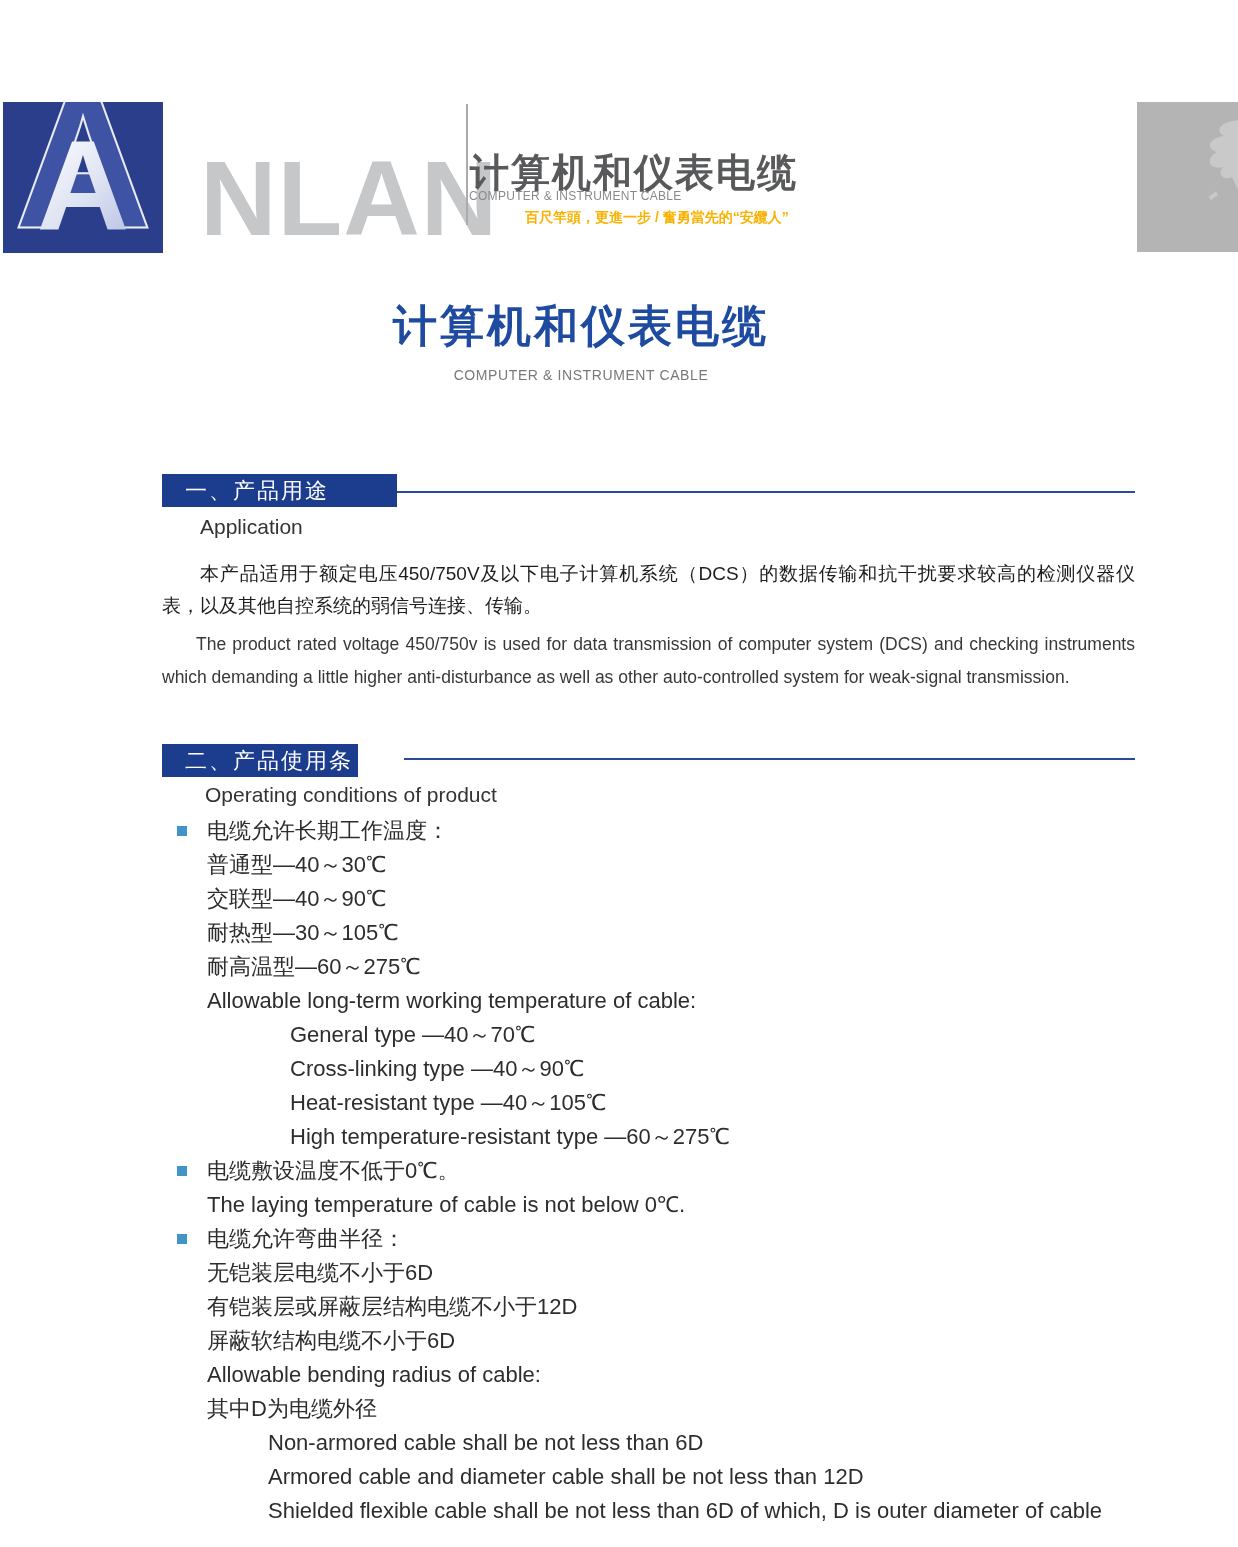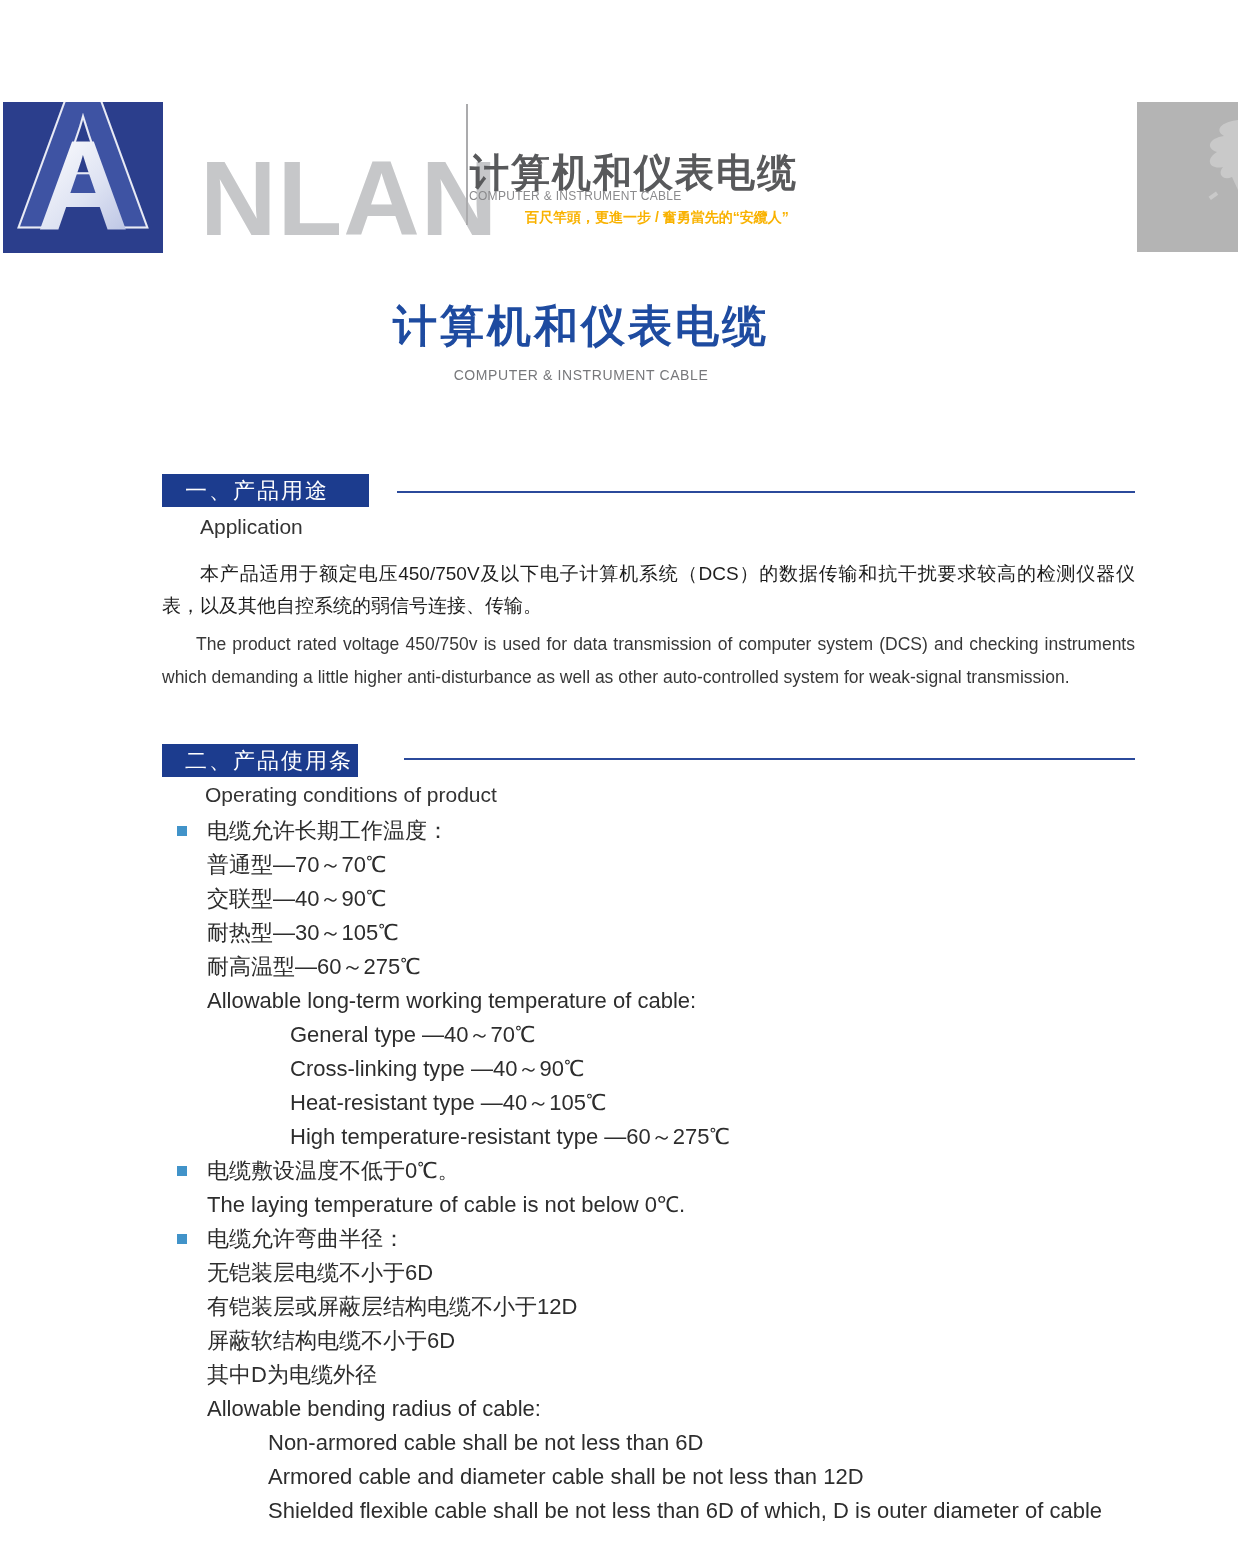--- a/index.html
+++ b/index.html
@@ -27,21 +27,21 @@
   .photo-block{left:1137px;top:102px;width:101px;height:150px;background:#B4B4B4;overflow:hidden;}
 
   
   .main-title-wrap{left:0;top:297px;width:1162px;text-align:center;}
   .main-title-cn{font-size:44px;font-weight:bold;color:#1E4BA0;letter-spacing:3px;}
   .main-title-en{margin-top:11px;font-size:14px;color:#77787B;letter-spacing:0.6px;}
 
   
   .sec-box{height:33px;background:#1C3C8E;color:#ffffff;font-size:22px;line-height:33px;
     letter-spacing:2px;box-sizing:border-box;padding-left:23px;}
-  .sec-box-1{left:162px;top:474px;width:207px;}
+  .sec-box-1{left:162px;top:474px;width:235px;}
   .sec-box-2{left:162px;top:744px;width:196px;}
   .sec-rule{height:2px;background:#2B4A9B;}
   .sec-rule-1{left:397px;top:491px;width:738px;}
   .sec-rule-2{left:404px;top:758px;width:731px;}
   .sec-sub{font-size:21px;color:#333333;}
   .sub-1{left:200px;top:515px;}
   .sub-2{left:205px;top:783px;}
 
   .para{left:162px;width:973px;text-align:justify;}
   .para-cn{top:558px;font-size:19px;line-height:32px;color:#1d1d1d;text-indent:2em;}
@@ -83,33 +83,33 @@
 <div class="abs sec-sub sub-1">Application</div>
 <div class="abs para para-cn">本产品适用于额定电压450/750V及以下电子计算机系统（DCS）的数据传输和抗干扰要求较高的检测仪器仪表，以及其他自控系统的弱信号连接、传输。</div>
 <div class="abs para para-en">The product rated voltage 450/750v is used for data transmission of computer system (DCS) and checking instruments which demanding a little higher anti-disturbance as well as other auto-controlled system for weak-signal transmission.</div>
 
 <div class="abs sec-box sec-box-2">二、产品使用条件</div>
 <div class="abs sec-rule sec-rule-2"></div>
 <div class="abs sec-sub sub-2">Operating conditions of product</div>
 
 <div class="abs cond-list">
   <div class="row"><span class="sq"></span><span>电缆允许长期工作温度：</span></div>
-  <div class="row"><span>普通型—70～70℃</span></div>
+  <div class="row"><span>普通型—40～30℃</span></div>
   <div class="row"><span>交联型—40～90℃</span></div>
   <div class="row"><span>耐热型—30～105℃</span></div>
   <div class="row"><span>耐高温型—60～275℃</span></div>
   <div class="row"><span>Allowable long-term working temperature of cable:</span></div>
   <div class="row i2"><span>General type —40～70℃</span></div>
   <div class="row i2"><span>Cross-linking type —40～90℃</span></div>
   <div class="row i2"><span>Heat-resistant type —40～105℃</span></div>
   <div class="row i2"><span>High temperature-resistant type —60～275℃</span></div>
   <div class="row"><span class="sq"></span><span>电缆敷设温度不低于0℃。</span></div>
   <div class="row"><span>The laying temperature of cable is not below 0℃.</span></div>
   <div class="row"><span class="sq"></span><span>电缆允许弯曲半径：</span></div>
   <div class="row"><span>无铠装层电缆不小于6D</span></div>
   <div class="row"><span>有铠装层或屏蔽层结构电缆不小于12D</span></div>
   <div class="row"><span>屏蔽软结构电缆不小于6D</span></div>
+  <div class="row"><span>Allowable bending radius of cable:</span></div>
   <div class="row"><span>其中D为电缆外径</span></div>
-  <div class="row"><span>Allowable bending radius of cable:</span></div>
   <div class="row i3"><span>Non-armored cable shall be not less than 6D</span></div>
   <div class="row i3"><span>Armored cable and diameter cable shall be not less than 12D</span></div>
   <div class="row i3"><span>Shielded flexible cable shall be not less than 6D of which, D is outer diameter of cable</span></div>
 </div>
 
 </body></html>

